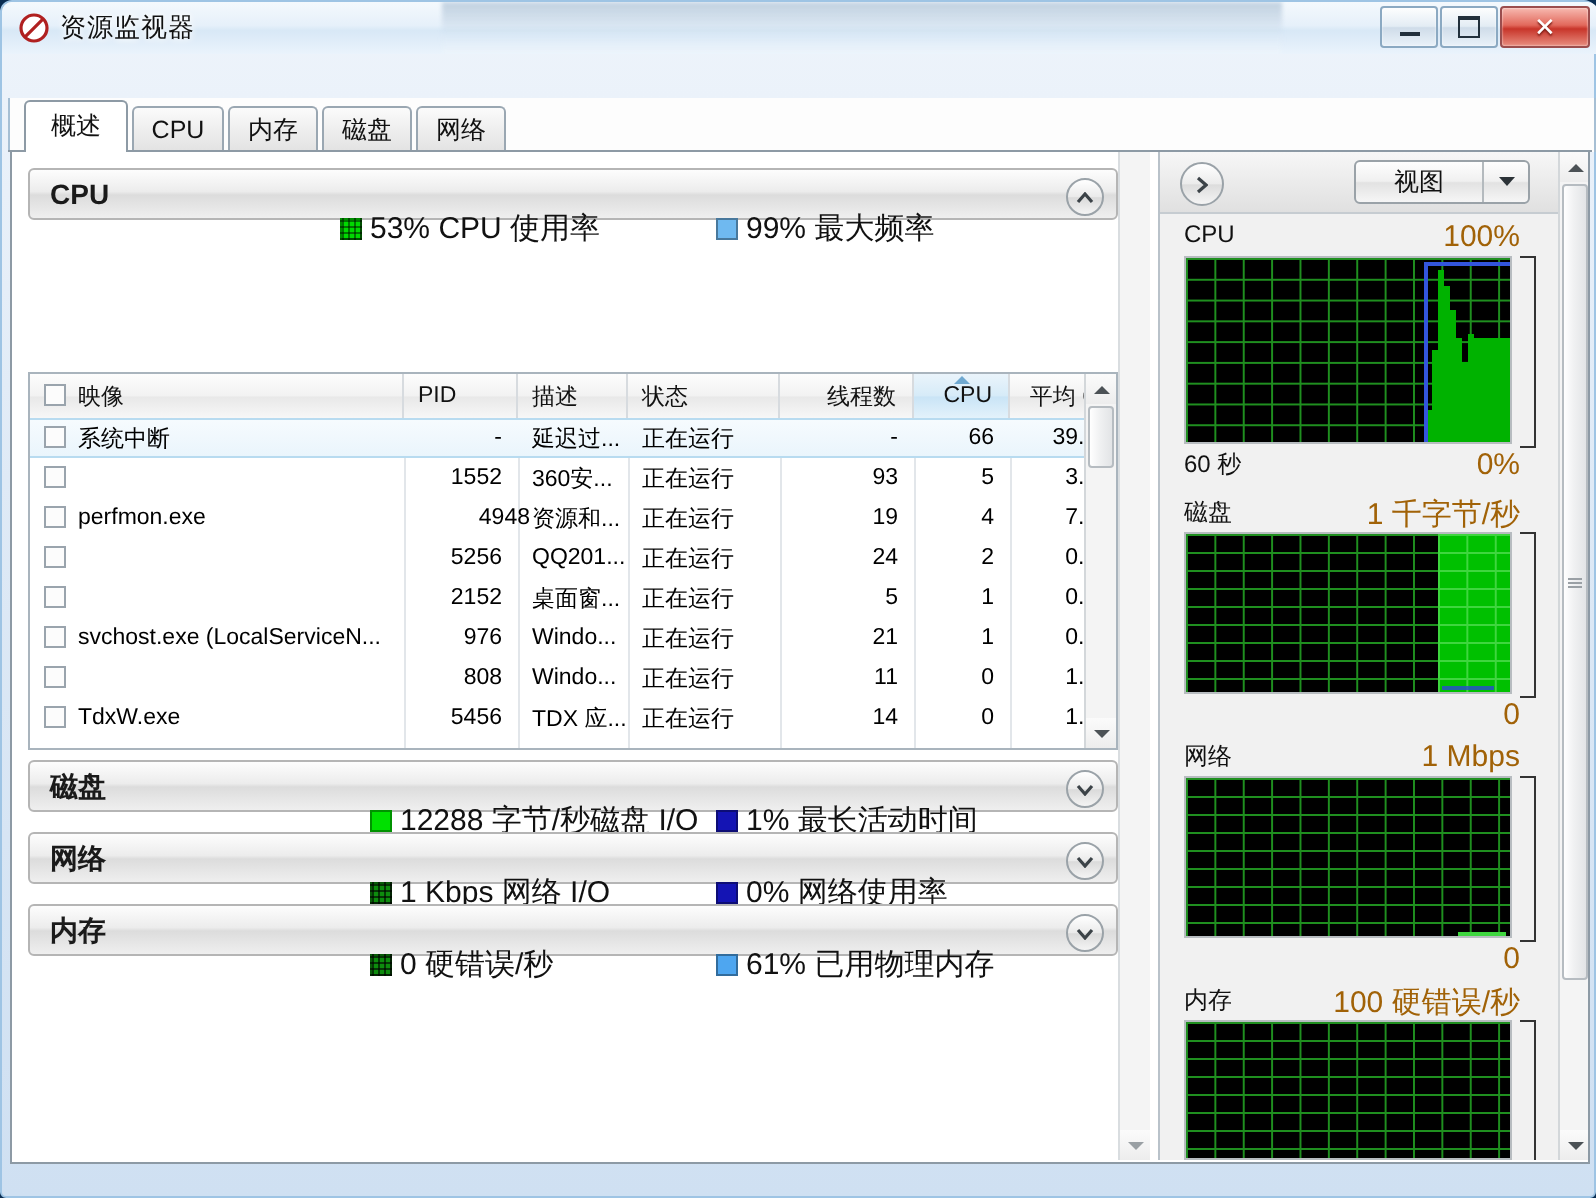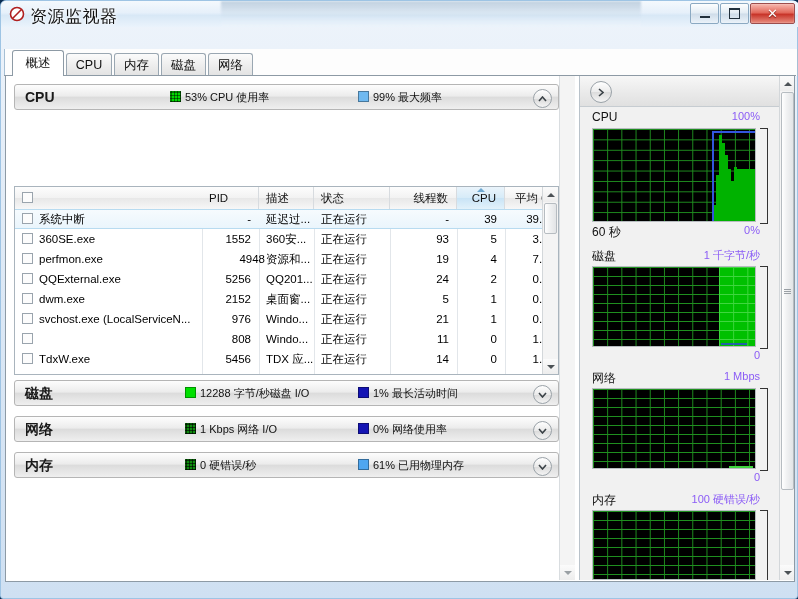--- a/index.html
+++ b/index.html
@@ -26,21 +26,21 @@
   .tb-glass {
     position:absolute; left: 220px; top:0; width: 420px; height: 26px;
     background: linear-gradient(180deg, rgba(150,175,200,.55), rgba(210,225,240,.15) 60%, rgba(255,255,255,.2));
     filter: blur(1px);
   }
   .tb-icon {
     position: absolute; left: 8px; top: 5px; width: 16px; height: 16px;
   }
   .tb-title {
     position: absolute; left: 29px; top: 4px;
-    font-size: 17px; color: #111; letter-spacing: .5px;
+    font-size: 13px; color: #111; letter-spacing: .5px;
     text-shadow: 0 0 3px #fff, 0 0 5px #fff;
   }
   .tb-btns { position:absolute; right: 4px; top: 2px; display:flex; }
   .tb-btn {
     width: 27px; height: 19px; margin-left: 1px;
     border: 1px solid #8ba9c2; border-radius: 2px;
     background: linear-gradient(180deg,#fdfefe 0%, #e3ecf4 48%, #cfdce9 52%, #eaf2f9 100%);
     display:flex; align-items:center; justify-content:center;
     box-shadow: inset 0 0 1px #fff;
   }
@@ -117,21 +117,21 @@
     box-sizing: border-box;
     border: 1px solid #b5b5b5;
     border-radius: 3px;
     background: linear-gradient(180deg,#fdfdfd 0%, #ececec 45%, #dcdcdc 52%, #efefef 100%);
   }
   .sec-title {
     position:absolute; left: 10px; top: 4px;
     font-size: 14px; font-weight: bold; color: #1a1a1a;
   }
   .sec-legend {
-    position:absolute; top: 5px; font-size: 11px; color:#111; white-space: nowrap; text-align: right;
+    position:absolute; top: 20px; font-size: 15px; color:#111; white-space: nowrap; text-align: right;
   }
   .swatch {
     display:inline-block; width: 11px; height: 11px; vertical-align: -1px;
     margin-right: 4px; border: 1px solid rgba(0,0,0,.35);
     box-sizing: border-box;
   }
   .swatch.green-grid {
     background-color: #00d900;
     background-image:
       linear-gradient(to right, rgba(0,0,0,.45) 1px, transparent 1px),
@@ -246,21 +246,21 @@
     border: 1px solid #9aa2a8; border-radius: 3px;
     background: linear-gradient(180deg,#fefefe 0%, #f0f0f0 48%, #e2e2e2 52%, #f6f6f6 100%);
     display:flex; align-items:center;
   }
   .rp-viewbtn .txt { flex:1; text-align:center; font-size: 12.5px; color:#111; }
   .rp-viewbtn .sep { width:1px; height:20px; background:#b4babe; }
   .rp-viewbtn .arw { width: 22px; display:flex; align-items:center; justify-content:center; }
 
   .graphbox { position:absolute; left: 0; width: 198px; }
   .g-title { position:absolute; left: 12px; top: 0; font-size: 12px; color:#111; }
-  .g-max   { position:absolute; right: 18px; top: 0; font-size: 11px; color:#8b5cf6; white-space:nowrap; }
+  .g-max   { position:absolute; right: 18px; top: 0; font-size: 15px; color:#a16207; white-space:nowrap; }
   .g-plot {
     position:absolute; left: 12px; width: 164px;
     background-color: #000;
     border: 1px solid #b7bcc0;
     box-sizing: border-box;
     overflow: hidden;
   }
   .g-grid {
     position:absolute; left:0; top:0; right:0; bottom:0;
     background-image:
@@ -337,20 +337,23 @@
         <div class="chev">
           <svg width="9" height="6" viewBox="0 0 9 6">
               <path d="M1 5 L4.5 1 L8 5" stroke="#3c4348" stroke-width="1.6" fill="none"></path>
             </svg>
         </div>
       </div>
 
       <div class="tablewrap">
 
         <div class="thead">
+          <div class="th" style="left:0;width:187px;padding-left:24px">
+            <span class="lbl">映像</span>
+          </div>
           <div class="cb" style="left:7px;top:5px"></div>
           <div class="th" style="left:187px;width:57px;padding-left:7px">
             <span class="lbl">PID</span>
           </div>
           <div class="th" style="left:244px;width:55px;padding-left:7px">
             <span class="lbl">描述</span>
           </div>
           <div class="th" style="left:299px;width:76px;padding-left:7px">
             <span class="lbl">状态</span>
           </div>
@@ -375,57 +378,54 @@
 
         <div class="rows">
 
           <div class="row selected">
             <div class="cb" style="left:7px;top:3px"></div>
             <div class="cell" style="left:24px;width:160px;height:18px">系统中断</div>
             <div class="cell num" style="left:187px;width:57px;height:18px">-</div>
             <div class="cell ctr" style="left:251px;width:50px;height:18px">延迟过...</div>
             <div class="cell ctr" style="left:306px;width:72px;height:18px">正在运行</div>
             <div class="cell num" style="left:375px;width:67px;height:18px">-</div>
-            <div class="cell num" style="left:442px;width:48px;height:18px">39</div>
+            <div class="cell num" style="left:442px;width:48px;height:18px">66</div>
             <div class="cell num" style="left:490px;width:58px;height:18px">39.05</div>
           </div>
 
           <div class="row">
             <div class="cb" style="left:7px;top:4px"></div>
-            <div class="cell" style="left:24px;width:160px">360SE.exe</div>
             <div class="cell num" style="left:187px;width:57px">1552</div>
             <div class="cell ctr" style="left:251px;width:50px">360安...</div>
             <div class="cell ctr" style="left:306px;width:72px">正在运行</div>
             <div class="cell num" style="left:375px;width:67px">93</div>
             <div class="cell num" style="left:442px;width:48px">5</div>
             <div class="cell num" style="left:490px;width:58px">3.80</div>
           </div>
           <div class="row">
             <div class="cb" style="left:7px;top:4px"></div>
             <div class="cell" style="left:24px;width:160px">perfmon.exe</div>
             <div class="cell num" style="left:201px;width:57px">4948</div>
             <div class="cell ctr" style="left:251px;width:50px">资源和...</div>
             <div class="cell ctr" style="left:306px;width:72px">正在运行</div>
             <div class="cell num" style="left:375px;width:67px">19</div>
             <div class="cell num" style="left:442px;width:48px">4</div>
             <div class="cell num" style="left:490px;width:58px">7.18</div>
           </div>
           <div class="row">
             <div class="cb" style="left:7px;top:4px"></div>
-            <div class="cell" style="left:24px;width:160px">QQExternal.exe</div>
             <div class="cell num" style="left:187px;width:57px">5256</div>
             <div class="cell ctr" style="left:251px;width:50px">QQ201...</div>
             <div class="cell ctr" style="left:306px;width:72px">正在运行</div>
             <div class="cell num" style="left:375px;width:67px">24</div>
             <div class="cell num" style="left:442px;width:48px">2</div>
             <div class="cell num" style="left:490px;width:58px">0.38</div>
           </div>
           <div class="row">
             <div class="cb" style="left:7px;top:4px"></div>
-            <div class="cell" style="left:24px;width:160px">dwm.exe</div>
             <div class="cell num" style="left:187px;width:57px">2152</div>
             <div class="cell ctr" style="left:251px;width:50px">桌面窗...</div>
             <div class="cell ctr" style="left:306px;width:72px">正在运行</div>
             <div class="cell num" style="left:375px;width:67px">5</div>
             <div class="cell num" style="left:442px;width:48px">1</div>
             <div class="cell num" style="left:490px;width:58px">0.84</div>
           </div>
           <div class="row">
             <div class="cb" style="left:7px;top:4px"></div>
             <div class="cell" style="left:24px;width:160px">svchost.exe (LocalServiceN...</div>
@@ -521,20 +521,29 @@
     </div>
 
     <div class="rightpane">
 
       <div class="rp-toolbar">
         <div class="rp-round">
           <svg width="6" height="9" viewBox="0 0 6 9">
               <path d="M1 1 L5 4.5 L1 8" stroke="#3c4348" stroke-width="1.6" fill="none"></path>
             </svg>
         </div>
+        <div class="rp-viewbtn">
+          <span class="txt">视图</span>
+          <span class="sep"></span>
+          <span class="arw">
+            <svg width="9" height="6" viewBox="0 0 9 6">
+                <path d="M0.5 0.5 L4.5 5 L8.5 0.5 Z" fill="#2b3237"></path>
+              </svg>
+          </span>
+        </div>
       </div>
 
       <div class="graphbox" style="top:34px;height:134px">
         <div class="g-title">CPU</div>
         <div class="g-max">100%</div>
         <div class="g-plot" style="top:18px;height:94px">
           <div class="g-grid" style="background-size:14.2px 10.4px"></div>
 
           <div class="fill-green" style="left:119px;top:76px;width:7px;height:18px"></div>
           <div class="fill-green" style="left:123px;top:46px;width:4px;height:48px"></div>

